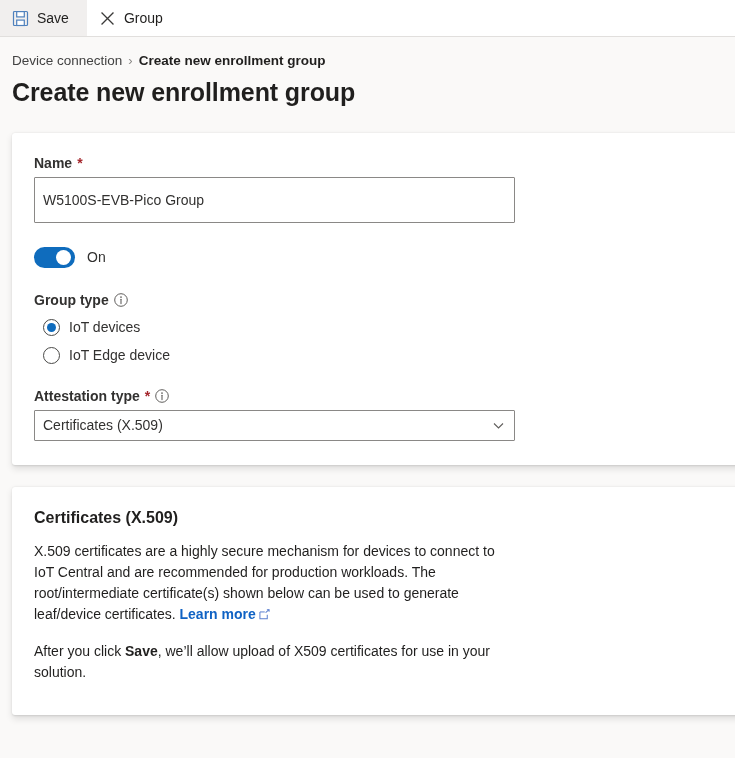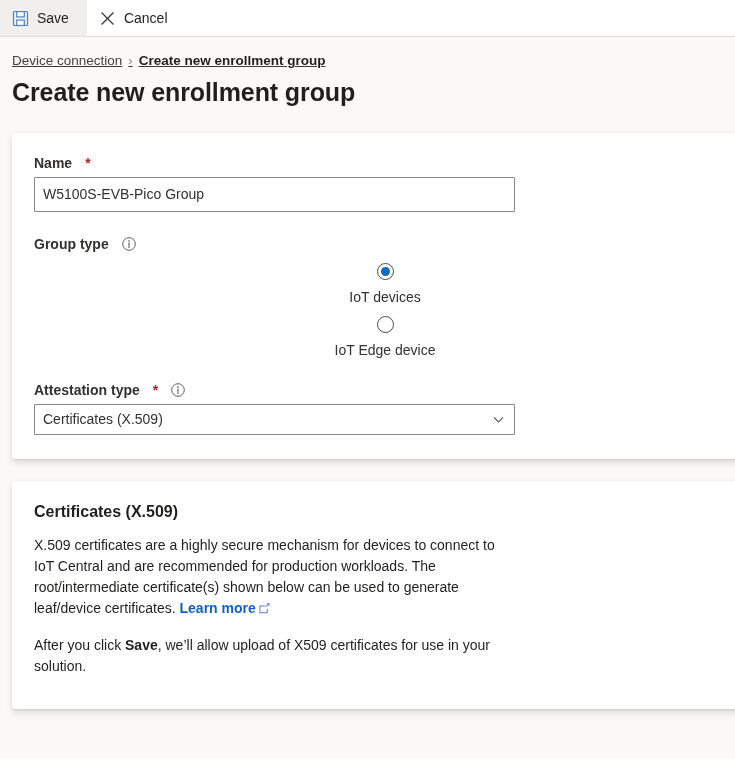--- a/index.html
+++ b/index.html
@@ -48,21 +48,20 @@
     background: #faf9f8;
     padding: 16px 0 18px 12px;
   }
   .breadcrumb {
     font-size: 13.5px;
     color: #3b3a39;
     display: flex;
     align-items: flex-start;
     gap: 6px;
     margin-bottom: 10px;
-    text-decoration: underline;
   }
   .bc-link { color: #424242; cursor: pointer; }
   .bc-sep { color: #8a8886; font-size: 13px; }
   .bc-current { font-weight: bold; color: #201f1e; }
   .page-title {
     font-size: 25px;
     font-weight: bold;
     color: #201f1e;
     letter-spacing: -0.1px;
     margin: 0 0 8px 0;
@@ -102,28 +101,28 @@
     padding: 22px 22px 24px 22px;
   }
   .card + .card { margin-top: 22px; }
 
   .field-label {
     font-size: 14px;
     font-weight: bold;
     color: #323130;
     display: flex;
     align-items: center;
-    gap: 13px;
+    gap: 5px;
     margin-bottom: 6px;
   }
   .req { color: #a4262c; font-weight: bold; }
 
   .text-input {
     width: 481px;
-    height: 35px;
+    height: 46px;
     border: 1px solid #8a8886;
     background: #ffffff;
     padding: 0 8px;
     font-size: 14px;
     color: #323130;
     font-family: "Liberation Sans", sans-serif;
     border-radius: 1px;
     outline: none;
   }
 
@@ -154,21 +153,20 @@
   .toggle-label { font-size: 14px; color: #323130; }
 
   
   .radio-row {
     display: flex;
     align-items: center;
     gap: 9px;
     margin-top: 11px;
     cursor: pointer;
     padding-left: 9px;
-    flex-direction: column;
   }
   .radio {
     width: 17px;
     height: 17px;
     border-radius: 50%;
     border: 1px solid #4a4a48;
     position: relative;
     flex: none;
     background: #fff;
   }
@@ -230,21 +228,21 @@
       </svg>
     </span>
     <span class="label">Save</span>
   </button>
   <button class="cmd-btn">
     <span class="cmd-icon">
       <svg viewBox="0 0 17 17" width="17" height="17" xmlns="http://www.w3.org/2000/svg">
         <path d="M3 3 L14 14 M14 3 L3 14" stroke="#3b3a39" stroke-width="1.3" stroke-linecap="square"></path>
       </svg>
     </span>
-    <span class="label">Cancel</span>
+    <span class="label">Group</span>
   </button>
 </div>
 
 <div class="page-header">
   <div class="breadcrumb">
     <span class="bc-link">Device connection</span>
     <span class="bc-sep">›</span>
     <span class="bc-current">Create new enrollment group</span>
   </div>
   <h1 class="page-title">Create new enrollment group</h1>
@@ -255,20 +253,26 @@
   <div class="card">
 
     <div class="field-label">
       <span>Name</span>
       <span class="req">*</span>
     </div>
     <input class="text-input" type="text" value="W5100S-EVB-Pico Group" style="">
     
 
     <div class="block">
+      <div class="toggle-row">
+        <div class="toggle">
+          <div class="knob"></div>
+        </div>
+        <span class="toggle-label">On</span>
+      </div>
     </div>
 
     <div class="block">
       <div class="field-label">
         <span>Group type</span>
         <span class="info-icon">
           <svg viewBox="0 0 14 14" width="14" height="14" fill="none" xmlns="http://www.w3.org/2000/svg">
             <circle cx="7" cy="7" r="6.3" stroke="#605e5c" stroke-width="1"></circle>
             <circle cx="7" cy="4.1" r="0.85" fill="#605e5c"></circle>
             <path d="M7 6.2V10.6" stroke="#605e5c" stroke-width="1.1" stroke-linecap="round"></path>

